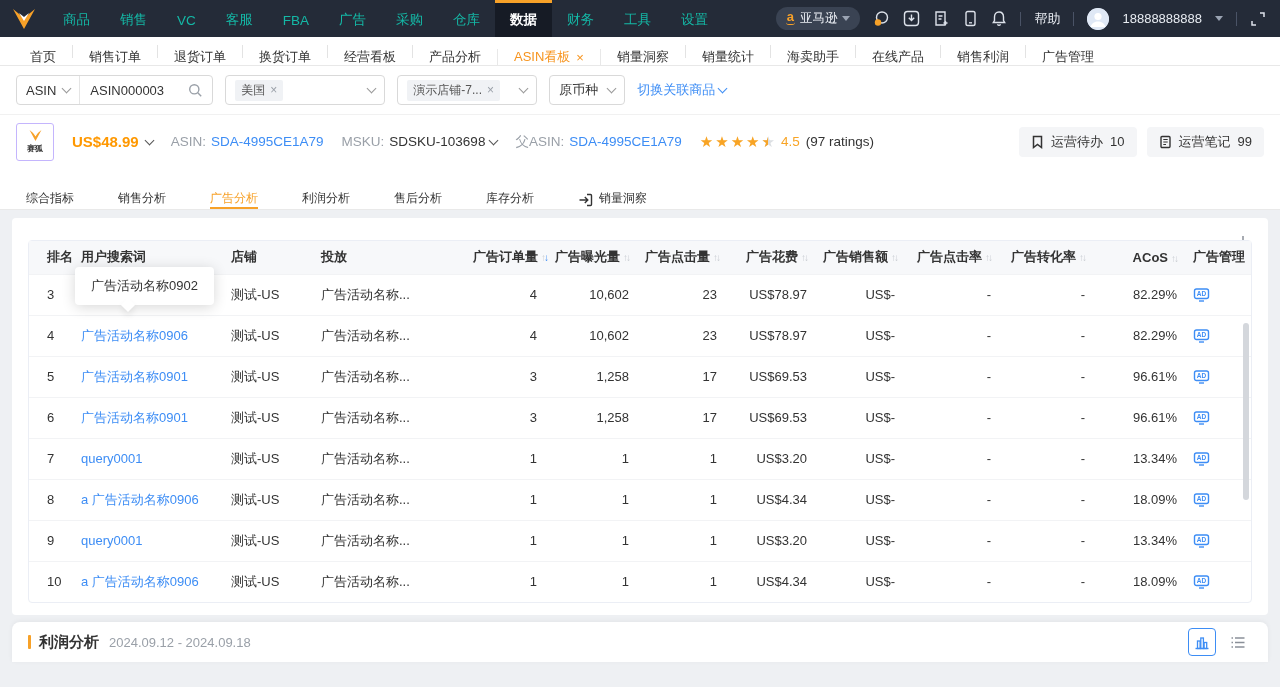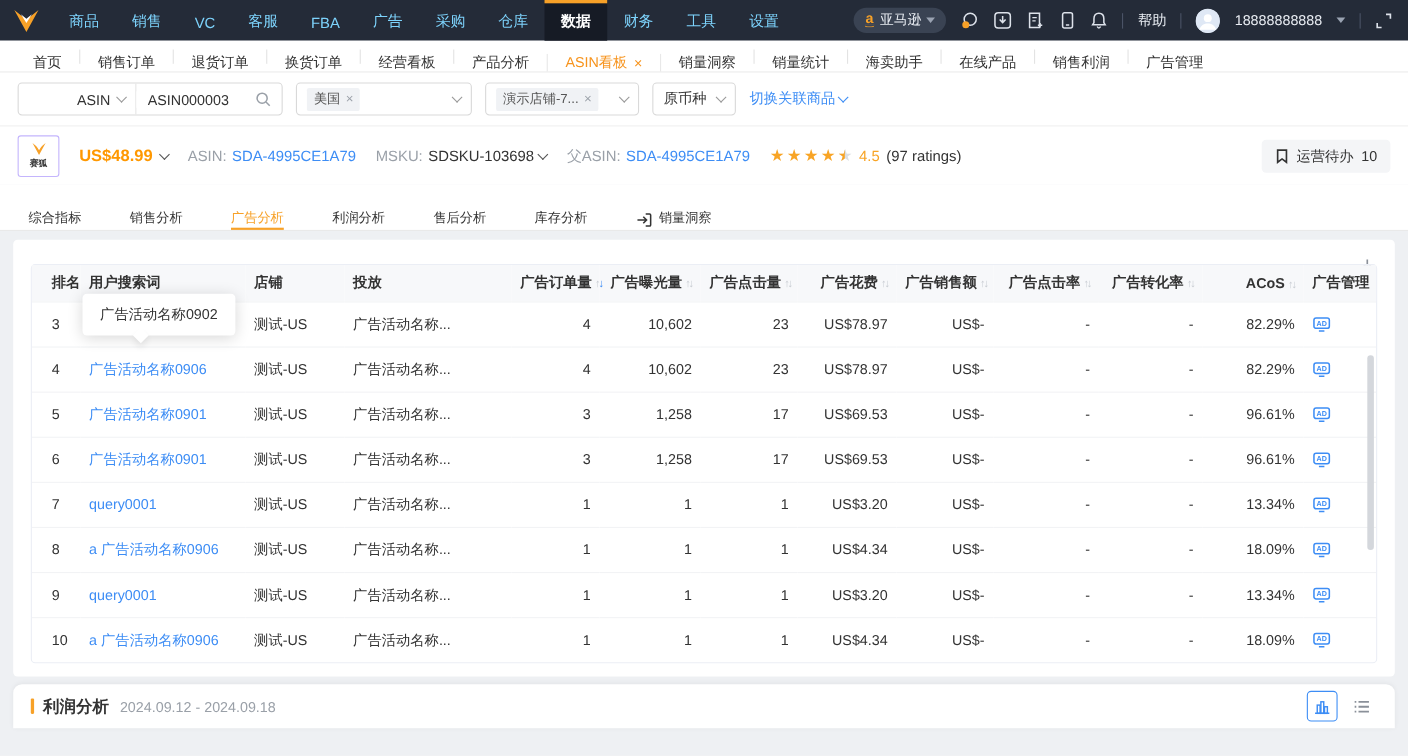--- a/index.html
+++ b/index.html
@@ -4,21 +4,21 @@
 <style>
   * { margin:0; padding:0; box-sizing:border-box; }
   html,body { width:1280px; height:687px; overflow:hidden; background:#eef0f3;
     font-family:"Liberation Sans","DejaVu Sans",sans-serif; }
   .app { width:1280px; height:687px; position:relative; }
 
   
   .topnav { height:37px; background:#242b38; display:flex; align-items:stretch; }
   .logo { width:48px; display:flex; align-items:center; justify-content:center; cursor:pointer; }
   .topnav-items { display:flex; align-items:stretch; }
-  .nav-item { display:flex; align-items:center; padding:0 15px; font-size:13.5px; color:#7dd3fc;
+  .nav-item { display:flex; align-items:center; padding:0 15px; font-size:13.5px; color:#14b8a6;
     border-top:3px solid transparent; cursor:pointer; white-space:nowrap; }
   .nav-item.active { background:#161b25; color:#fff; border-top-color:#f7a128; font-weight:bold; }
   .topnav-right { margin-left:auto; display:flex; align-items:center; gap:13px; padding-right:14px; }
   .mk-pill { background:#3a4353; border-radius:13px; height:23px; display:flex; align-items:center;
     gap:5px; padding:0 10px; color:#e8ecf2; font-size:12.5px; cursor:pointer; }
   .amz-a { color:#f7a128; font-weight:bold; font-size:13px; line-height:10px; display:inline-flex; flex-direction:column; align-items:center; }
   .amz-a i { display:block; width:9px; height:3px; border-bottom:1.5px solid #f7a128; border-radius:0 0 6px 6px; }
   .tri-down { width:0; height:0; border-left:4px solid transparent; border-right:4px solid transparent;
     border-top:5px solid #9aa3b2; display:inline-block; }
   .tn-icon { display:inline-flex; cursor:pointer; }
@@ -31,21 +31,21 @@
   
   .subnav { height:29px; background:#fff; border-bottom:1px solid #e8e8e8; display:flex;
     align-items:stretch; padding-left:14px; }
   .ptab { display:flex; align-items:center; padding:0 16px; font-size:13px; color:#333; cursor:pointer; white-space:nowrap;margin-top:12px; }
   .ptab.active { color:#f7941e; border-left:1px solid #e8e8e8; border-right:1px solid #e8e8e8; gap:6px; }
   .ptab .x { color:#f7941e; font-size:13px; }
   .pdiv { width:1px; height:13px; background:#e3e3e3; align-self:center; }
 
   
   .filterbar { height:48px; background:#fff; display:flex; align-items:center; gap:12px; padding:0 16px; }
-  .ctl { border:1px solid #d9d9d9; border-radius:4px; height:30px; display:flex; align-items:center; background:#fff;padding-left:44px; }
+  .ctl { border:1px solid #d9d9d9; border-radius:4px; height:30px; display:flex; align-items:center; background:#fff; }
   .search-group .stype { display:flex; align-items:center; gap:7px; padding:0 9px; font-size:13px; color:#333;
     border-right:1px solid #e5e5e5; height:100%; cursor:pointer; }
   .search-group input { border:none; outline:none; font-size:13px; color:#333; width:108px; padding:0 6px 0 10px;
     font-family:inherit; }
   .search-group .mag { padding-right:9px; display:flex; }
   .chev { width:7px; height:7px; border-right:1.5px solid #999; border-bottom:1.5px solid #999;
     transform:rotate(45deg); display:inline-block; margin-top:-3px; }
   .chev.blue { border-color:#3d8df5; }
   .chev.dark { border-color:#555; }
   .tagsel { padding:0 9px; gap:8px; cursor:pointer; }
@@ -315,20 +315,28 @@
       <span class="rcount">(97 ratings)</span>
     </span>
     <div class="pb-right">
       <span class="chipbtn">
         <svg width="13" height="14" viewBox="0 0 13 14">
             <path d="M2.5 1.5 H10.5 V12.5 L6.5 9.5 L2.5 12.5 Z" fill="none" stroke="#333" stroke-width="1.5"></path>
           </svg>
         <span>运营待办</span>
         <span>10</span>
       </span>
+      <span class="chipbtn">
+        <svg width="13" height="14" viewBox="0 0 13 14">
+            <rect x="2" y="1.5" width="9" height="11" rx="1" fill="none" stroke="#333" stroke-width="1.4"></rect>
+            <path d="M4.3 4.5 H8.7 M4.3 7 H8.7 M4.3 9.5 H7" stroke="#333" stroke-width="1.2"></path>
+          </svg>
+        <span>运营笔记</span>
+        <span>99</span>
+      </span>
     </div>
   </div>
 
   <div class="detailtabs" id="detailtabs">
       <span class="dtab">
         <span>综合指标</span>
       </span>
       <span class="dtab">
         <span>销售分析</span>
       </span>

